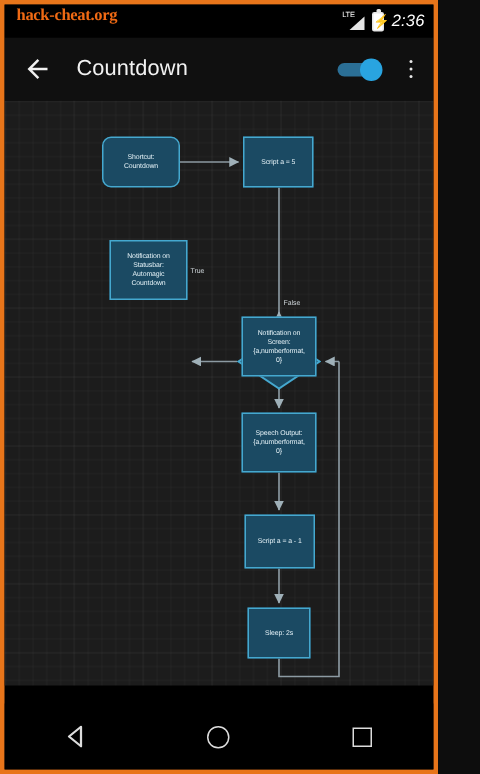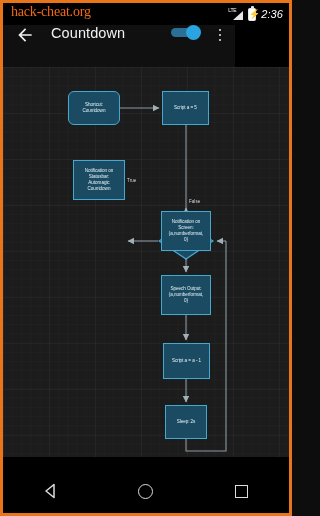--- a/index.html
+++ b/index.html
@@ -92,37 +92,37 @@
     font-weight: normal;
     letter-spacing: 0.1px;
     font-style: italic;
   }
 
   
   #watermark {
     position: absolute;
     left: 8px; top: 1px;
     font-family: "Liberation Serif", serif;
-    font-size: 14px;
-    font-weight: normal;
+    font-size: 11px;
+    font-weight: bold;
     color: #f06a14;
     letter-spacing: -0.2px;
     z-index: 40;
     pointer-events: none;
   }
 
   
   #app-bar {
     position: absolute;
     left: 0; top: 22px;
-    width: 232px;
+    width: 286px;
     height: 42px;
     background: #101010;
     display: flex;
-    align-items: flex-start;
+    align-items: center;
     box-sizing: border-box;
     padding: 0 8px 0 12px;
     z-index: 25;
   }
   #back-arrow {
     width: 20px; height: 20px;
     position: relative;
     flex: 0 0 auto;
     cursor: pointer;
   }

